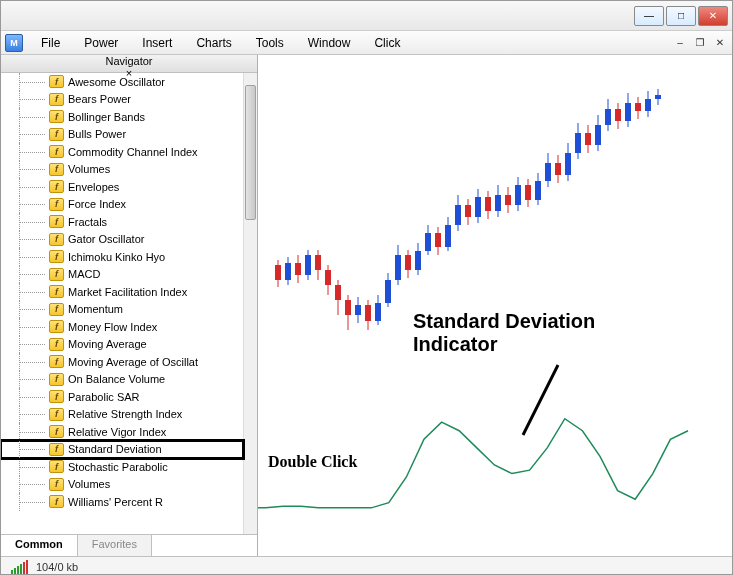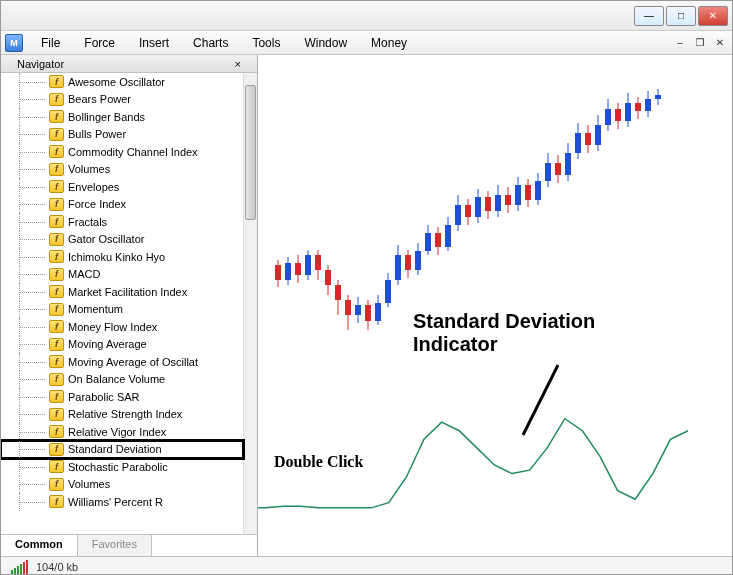--- a/index.html
+++ b/index.html
@@ -7,21 +7,21 @@
 .titlebar { height: 30px; background: linear-gradient(to bottom, #f8f8f8, #e8e8e8); border-bottom: 1px solid #ccc; display: flex; justify-content: flex-end; align-items: center; padding-right: 4px; }
 .win-btn { width: 30px; height: 20px; margin-left: 2px; display: flex; align-items: center; justify-content: center; border: 1px solid #8a8a8a; border-radius: 2px; font-size: 10px; background: linear-gradient(to bottom,#f4f9ff,#d8ecff); cursor: default; }
 .win-btn.close { background: linear-gradient(to bottom,#f08880,#d04030); color: #fff; }
 .menubar { height: 24px; background: linear-gradient(to bottom,#fdfdfd,#ececec); border-bottom: 1px solid #c5c5c5; display: flex; align-items: center; padding: 0 4px; font-size: 12px; }
 .app-icon { width: 18px; height: 18px; background: linear-gradient(to bottom,#7fb7ff,#3a7fe0); border: 1px solid #2a5fa0; border-radius: 2px; margin-right: 6px; display: flex; align-items: center; justify-content: center; color: #fff; font-size: 9px; font-weight: bold; }
 .menu-item { padding: 3px 12px; cursor: default; }
 .menubar-spacer { flex: 1; }
 .mdi-btn { width: 16px; height: 14px; margin-left: 4px; display: flex; align-items: center; justify-content: center; font-size: 10px; cursor: default; color: #333; }
 .content { display: flex; height: 501px; }
 .navigator { width: 257px; border-right: 1px solid #b0b0b0; display: flex; flex-direction: column; background: #fff; }
-.nav-title { height: 18px; background: linear-gradient(to bottom,#f2f2f2,#e0e0e0); border-bottom: 1px solid #c0c0c0; display: flex; align-items: center; justify-content: space-between; padding: 0 16px; font-size: 11px; }
+.nav-title { height: 18px; background: linear-gradient(to bottom,#f2f2f2,#e0e0e0); border-bottom: 1px solid #c0c0c0; display: flex; align-items: center; justify-content: space-between; padding: 0 4px; font-size: 11px; flex-direction: column; }
 .nav-close { font-size: 11px; cursor: default; }
 .tree { flex: 1; overflow: hidden; position: relative; font-size: 11px; }
 .tree-inner { position: absolute; top: 0; left: 0; right: 14px; }
 .tree-row { height: 17.5px; display: flex; align-items: center; padding-left: 48px; white-space: nowrap; position: relative; }
 .tree-row::before { content: ""; position: absolute; left: 18px; top: 0; bottom: 0; border-left: 1px dotted #999; }
 .tree-row::after { content: ""; position: absolute; left: 18px; top: 50%; width: 26px; border-top: 1px dotted #999; }
 .node-icon { width: 15px; height: 13px; background: linear-gradient(to bottom,#ffe27a,#f6c52a); border: 1px solid #c0940a; border-radius: 2px; margin-right: 4px; position: relative; display: flex; align-items: center; justify-content: center; font-size: 9px; font-style: italic; color: #6a4a00; font-weight: bold; flex-shrink: 0; }
 .tree-row.highlighted { outline: 3px solid #000; outline-offset: -1px; z-index: 2; padding-right: 40px; }
 .scroll-track { position: absolute; right: 0; top: 0; bottom: 0; width: 14px; background: #f0f0f0; border-left: 1px solid #ddd; }
 .scroll-thumb { position: absolute; left: 1px; right: 1px; top: 12px; height: 135px; background: linear-gradient(to right,#e4e4e4,#c8c8c8); border: 1px solid #a0a0a0; border-radius: 2px; }
@@ -43,26 +43,26 @@
 <div class="titlebar">
   <div class="win-btn">—</div>
   <div class="win-btn">□</div>
   <div class="win-btn close">✕</div>
 </div>
 
 <div class="menubar">
   <div class="app-icon">M</div>
   <div id="menu-items" style="display: flex;">
       <div class="menu-item">File</div>
-      <div class="menu-item">Force</div>
+      <div class="menu-item">Power</div>
       <div class="menu-item">Insert</div>
       <div class="menu-item">Charts</div>
       <div class="menu-item">Tools</div>
       <div class="menu-item">Window</div>
-      <div class="menu-item">Money</div>
+      <div class="menu-item">Click</div>
     </div>
   <div class="menubar-spacer"></div>
   <div class="mdi-btn">–</div>
   <div class="mdi-btn">❐</div>
   <div class="mdi-btn">✕</div>
 </div>
 
 <div class="content">
 
   <div class="navigator">
@@ -263,21 +263,21 @@
         <rect x="387" y="44" width="6" height="12" fill="#1e4fd6"></rect>
         <line x1="400" x2="400" y1="34" y2="50" stroke="#1e4fd6" stroke-width="1"></line>
         <rect x="397" y="40" width="6" height="4" fill="#1e4fd6"></rect>
         <path d="M-10,452.85714285714283 L7.600000000000001,452.85714285714283 L25.200000000000003,451.1428571428571 L42.8,451.1428571428571 L60.400000000000006,452.85714285714283 L78,452.85714285714283 L95.6,452.85714285714283 L113.20000000000002,452.85714285714283 L130.8,447.7142857142857 L148.4,422 L166,384.2857142857143 L183.6,367.1428571428571 L201.2,375.7142857142857 L218.8,392.85714285714283 L236.40000000000003,410 L254,418.57142857142856 L271.6,415.1428571428571 L289.20000000000005,392.85714285714283 L306.8,363.7142857142857 L324.4,375.7142857142857 L342,401.42857142857144 L359.59999999999997,435.7142857142857 L377.2,444.2857142857143 L394.8,418.57142857142856 L412.4,384.2857142857143 L430,375.7142857142857 " fill="none" stroke="#1f8a5a" stroke-width="1.5"></path>
         <line x1="300" y1="310" x2="265" y2="380" stroke="#000" stroke-width="3"></line>
       </svg>
     <div class="annotation" style="left:155px; top:255px; font-size:20px;">
       <div>Standard Deviation</div>
       <div>Indicator</div>
     </div>
-    <div class="annotation" style="left:16px; top:398px; font-size:16px;">Double Click</div>
+    <div class="annotation" style="left:10px; top:398px; font-size:16px;">Double Click</div>
   </div>
 </div>
 
 <div class="statusbar">
   <div class="conn-bars">
     <span></span>
       <span></span>
       <span></span>
       <span></span>
       <span></span>

